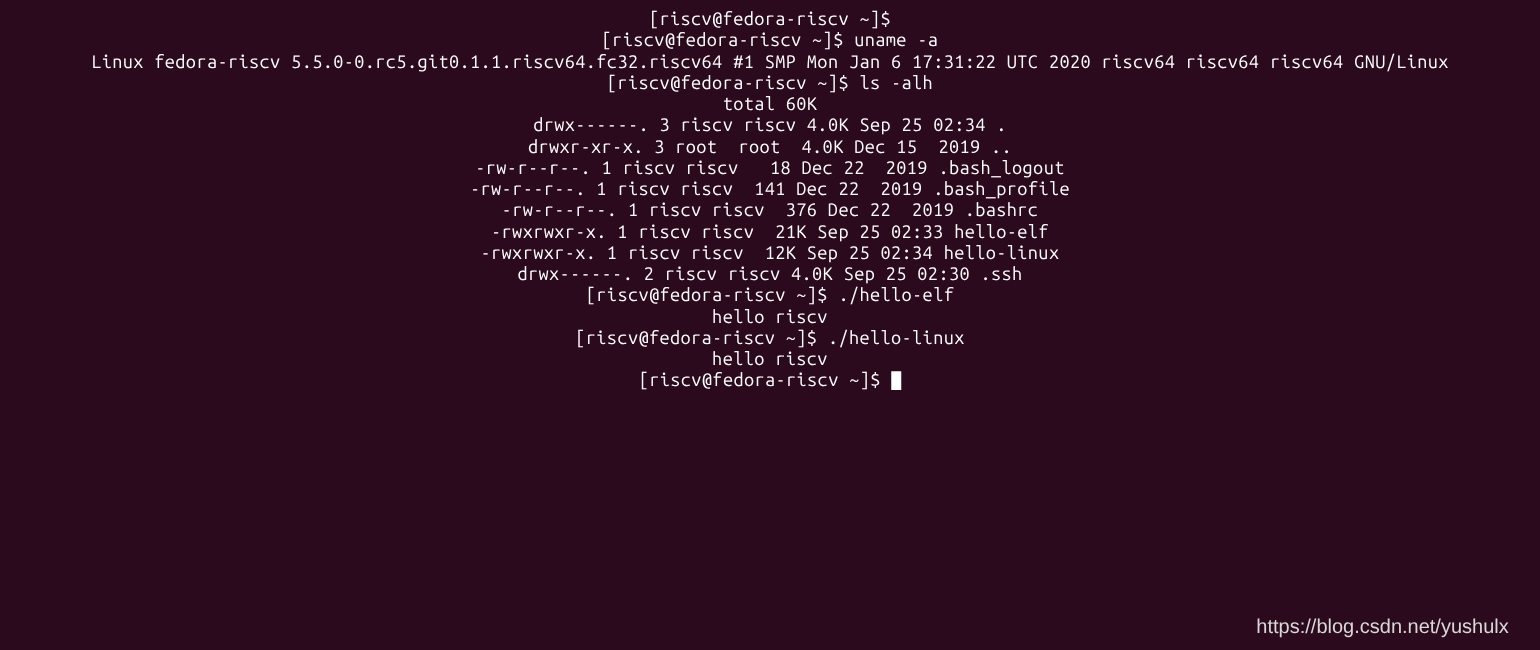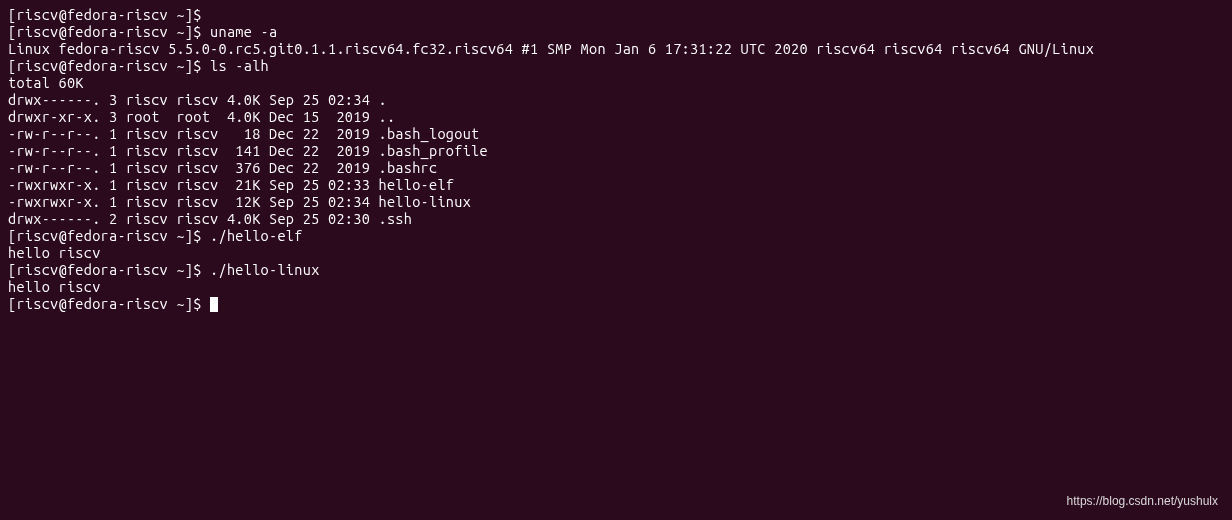--- a/index.html
+++ b/index.html
@@ -15,39 +15,40 @@
       color: #ffffff;
       width: 1232px;
       height: 520px;
       overflow: hidden;
       position: relative;
       padding: 6px 8px;
       letter-spacing: 0.3px;
     }
     .terminal {
       white-space: pre;
+      text-align: center;
     }
     .line {
       display: block;
     }
     .cursor {
       display: inline-block;
       width: 8px;
       height: 15px;
       background-color: #ffffff;
       vertical-align: text-bottom;
       margin-left: 0px;
     }
     .watermark {
       position: absolute;
       bottom: 10px;
-      right: 14px;
+      right: 25px;
       color: #d8d8d8;
       font-family: Arial, sans-serif;
-      font-size: 12px;
+      font-size: 16px;
       letter-spacing: 0px;
     }
   </style>
 </head>
 <body>
 
 <div class="terminal" id="terminal"><div class="line"><span>[riscv@fedora-riscv ~]$</span><span></span></div><div class="line"><span>[riscv@fedora-riscv ~]$</span><span> uname -a</span></div><div class="line"><span>Linux fedora-riscv 5.5.0-0.rc5.git0.1.1.riscv64.fc32.riscv64 #1 SMP Mon Jan 6 17:31:22 UTC 2020 riscv64 riscv64 riscv64 GNU/Linux</span></div><div class="line"><span>[riscv@fedora-riscv ~]$</span><span> ls -alh</span></div><div class="line"><span>total 60K</span></div><div class="line"><span>drwx------. 3 riscv riscv 4.0K Sep 25 02:34 .</span></div><div class="line"><span>drwxr-xr-x. 3 root  root  4.0K Dec 15  2019 ..</span></div><div class="line"><span>-rw-r--r--. 1 riscv riscv   18 Dec 22  2019 .bash_logout</span></div><div class="line"><span>-rw-r--r--. 1 riscv riscv  141 Dec 22  2019 .bash_profile</span></div><div class="line"><span>-rw-r--r--. 1 riscv riscv  376 Dec 22  2019 .bashrc</span></div><div class="line"><span>-rwxrwxr-x. 1 riscv riscv  21K Sep 25 02:33 hello-elf</span></div><div class="line"><span>-rwxrwxr-x. 1 riscv riscv  12K Sep 25 02:34 hello-linux</span></div><div class="line"><span>drwx------. 2 riscv riscv 4.0K Sep 25 02:30 .ssh</span></div><div class="line"><span>[riscv@fedora-riscv ~]$</span><span> ./hello-elf</span></div><div class="line"><span>hello riscv</span></div><div class="line"><span>[riscv@fedora-riscv ~]$</span><span> ./hello-linux</span></div><div class="line"><span>hello riscv</span></div><div class="line"><span>[riscv@fedora-riscv ~]$</span><span> </span><span class="cursor"></span></div></div>
 
 <div class="watermark">https://blog.csdn.net/yushulx</div>
 

